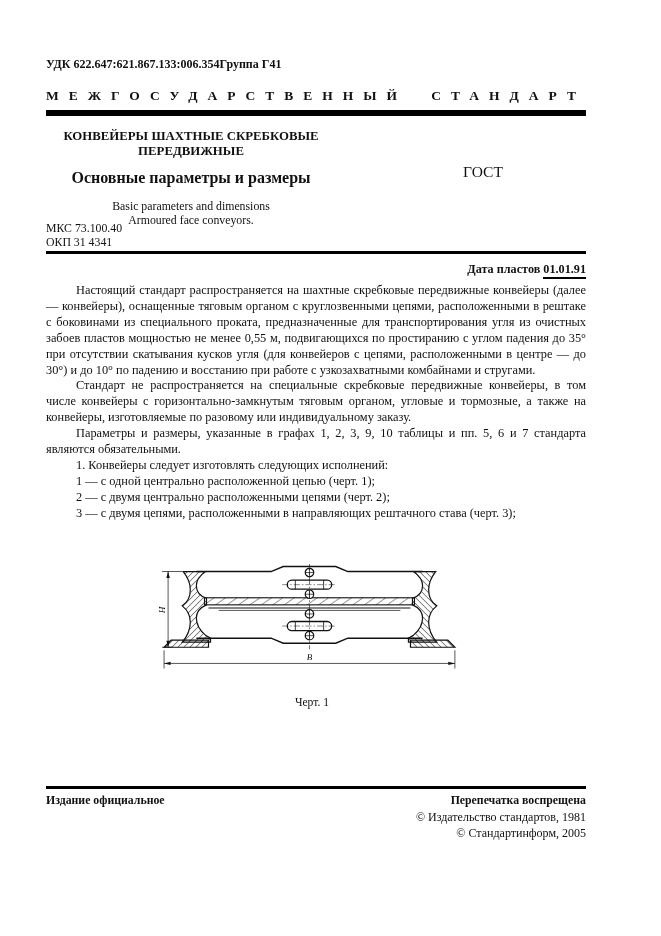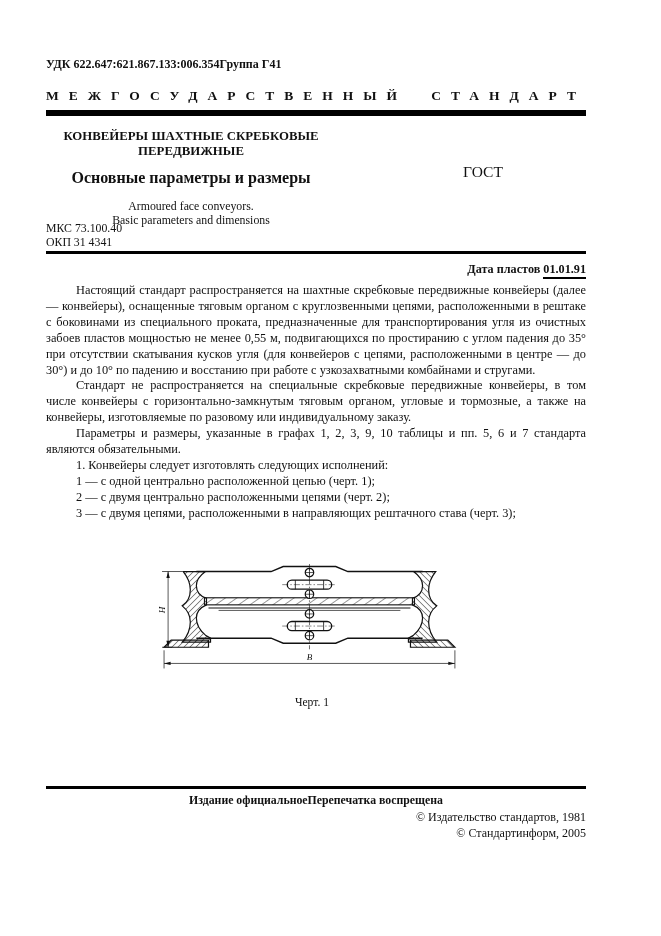--- a/index.html
+++ b/index.html
@@ -42,21 +42,21 @@
   .body-text p { margin:0; text-indent:30px; }
   .list-item { margin:0; text-indent:30px; text-align:left; }
 
   
   .figure-wrap { position:absolute; left:158px; top:564px; width:308px; height:112px; }
   .figure-caption { position:absolute; left:158px; top:696px; width:308px;
                     text-align:center; font-size:11.6px; }
 
   
   .rule-2 { top:786px; }
-  .footer-row { top:793px; display:flex; justify-content:center;
+  .footer-row { top:793px; display:flex; justify-content:space-between;
                 font-size:11.8px; font-weight:bold; }
   .copyright { top:810px; text-align:right; font-size:12px; line-height:1.3; }
 
   svg .ln { stroke:#111; fill:none; }
   svg .dim { stroke:#111; stroke-width:0.7; fill:none; }
   svg text { font-family:"Liberation Serif", serif; font-style:italic; fill:#111; }
 </style>
 </head>
 <body>
 
@@ -72,22 +72,22 @@
   <div class="abs black-bar"></div>
 
   <div class="abs title-row">
     <div class="title-left">
       <div class="ru-title">
         <div>КОНВЕЙЕРЫ ШАХТНЫЕ СКРЕБКОВЫЕ</div>
         <div>ПЕРЕДВИЖНЫЕ</div>
       </div>
       <div class="ru-subtitle">Основные параметры и размеры</div>
       <div class="en-title">
+        <div>Basic parameters and dimensions</div>
         <div>Armoured face conveyors.</div>
-        <div>Basic parameters and dimensions</div>
       </div>
     </div>
     <div class="gost-block">
       <div>ГОСТ</div>
     </div>
   </div>
 
   <div class="abs mks-block">
     <div>МКС 73.100.40</div>
     <div>ОКП 31 4341</div>

